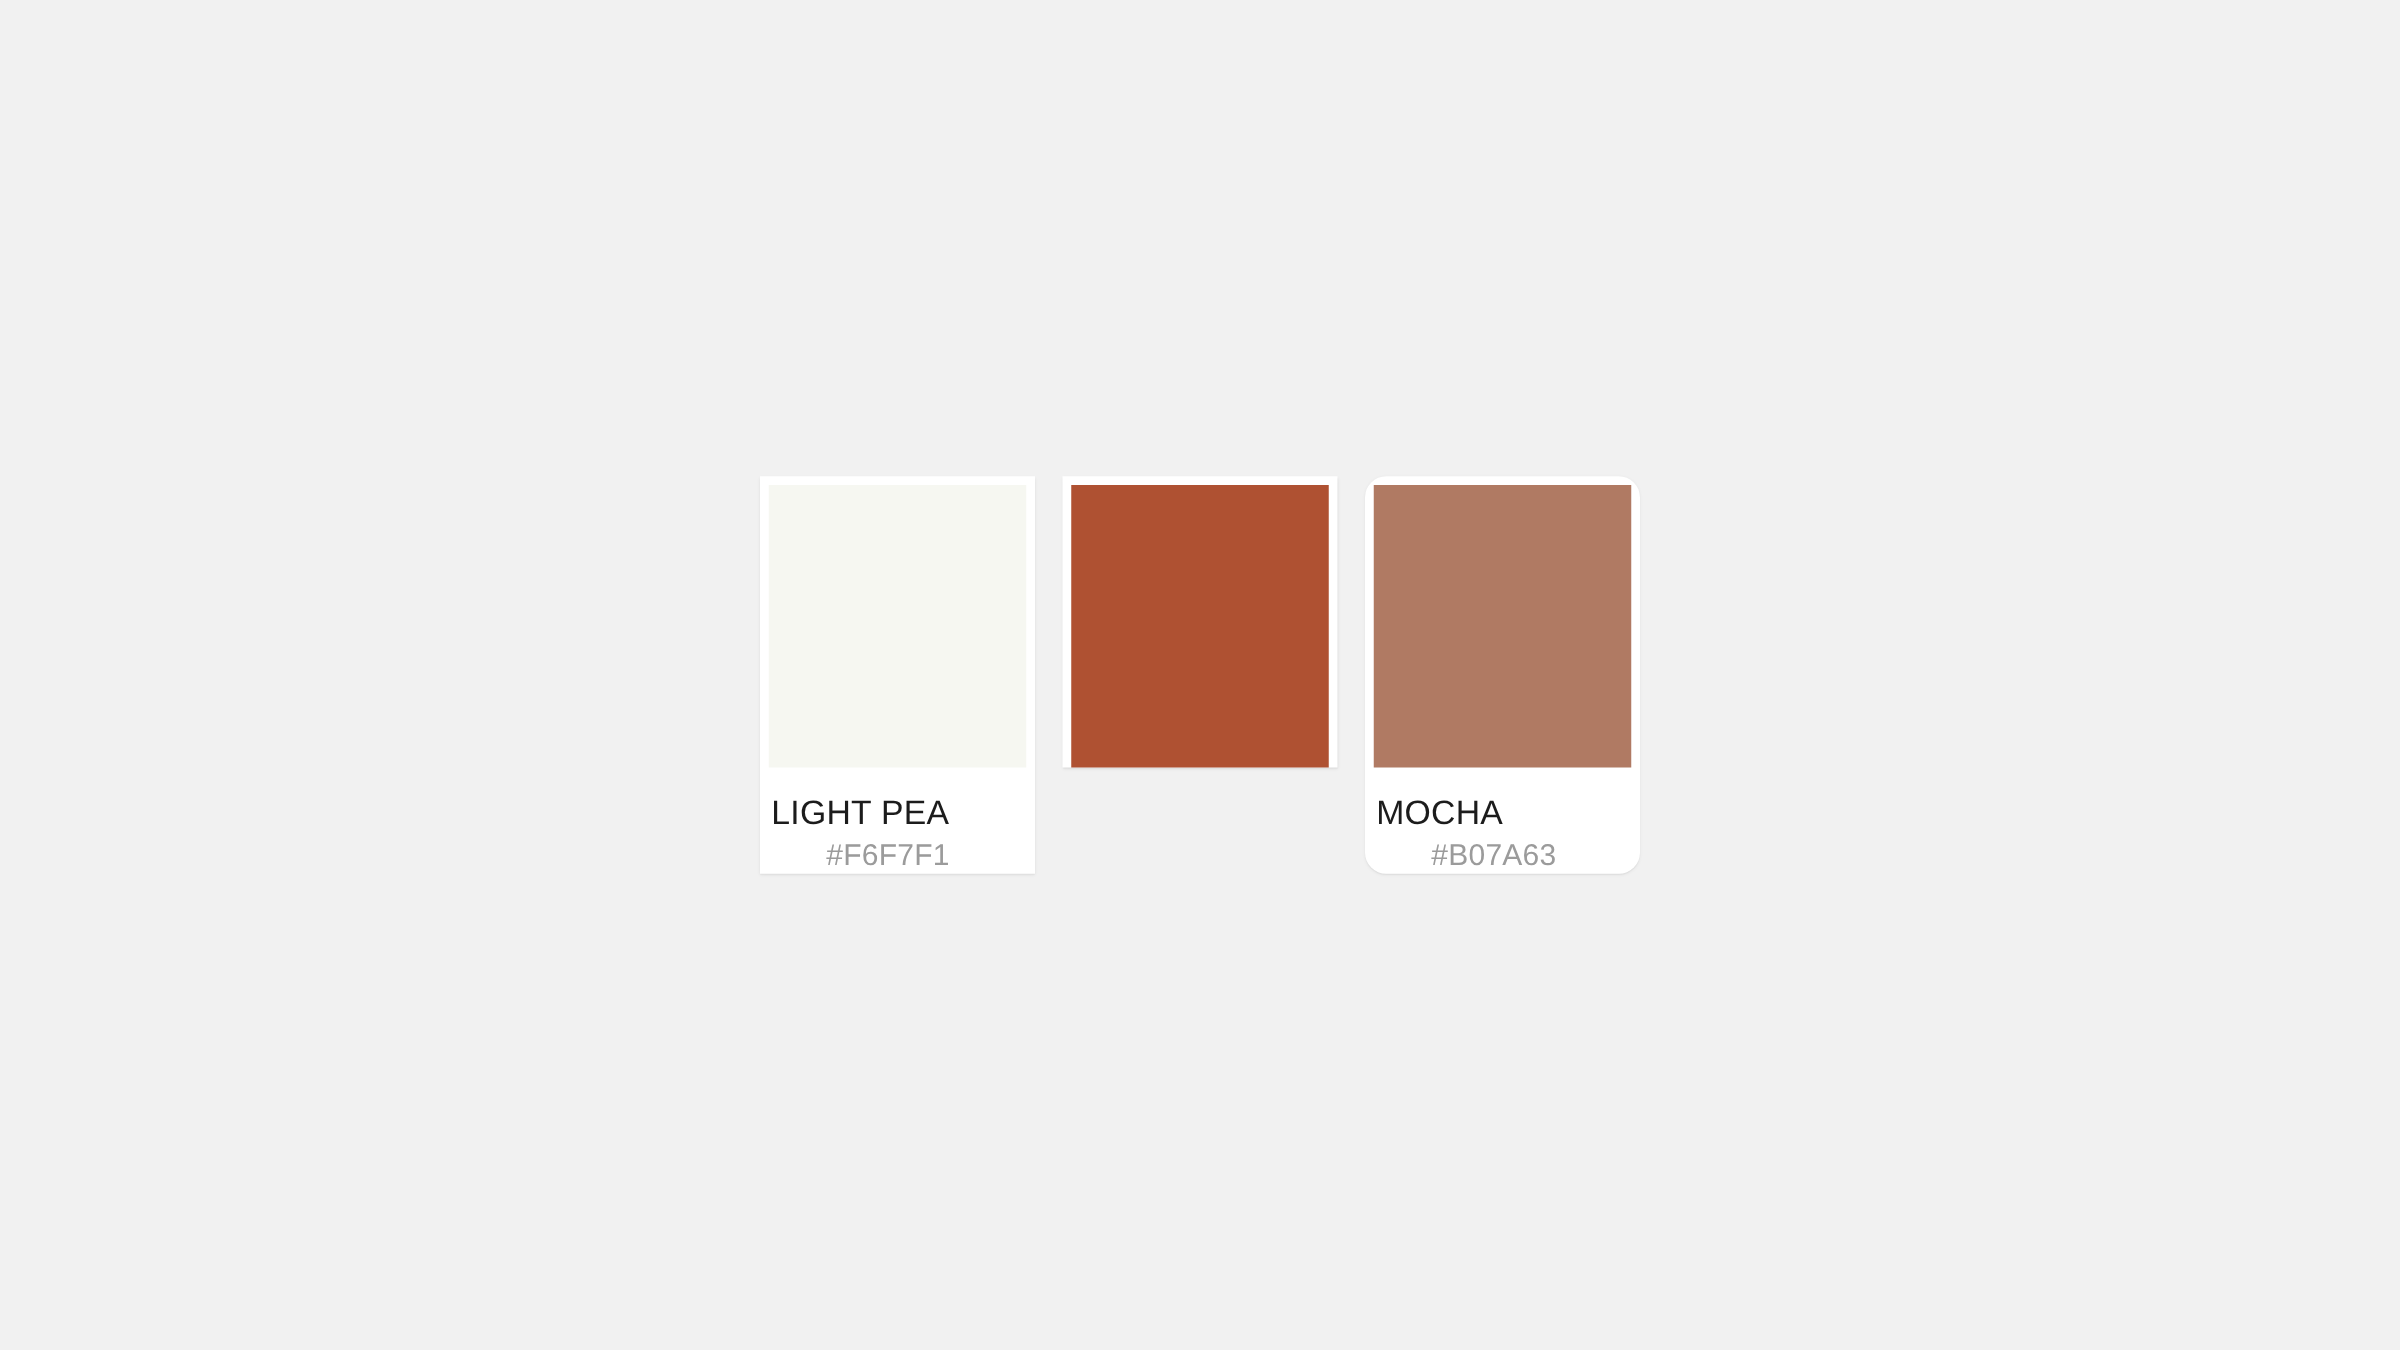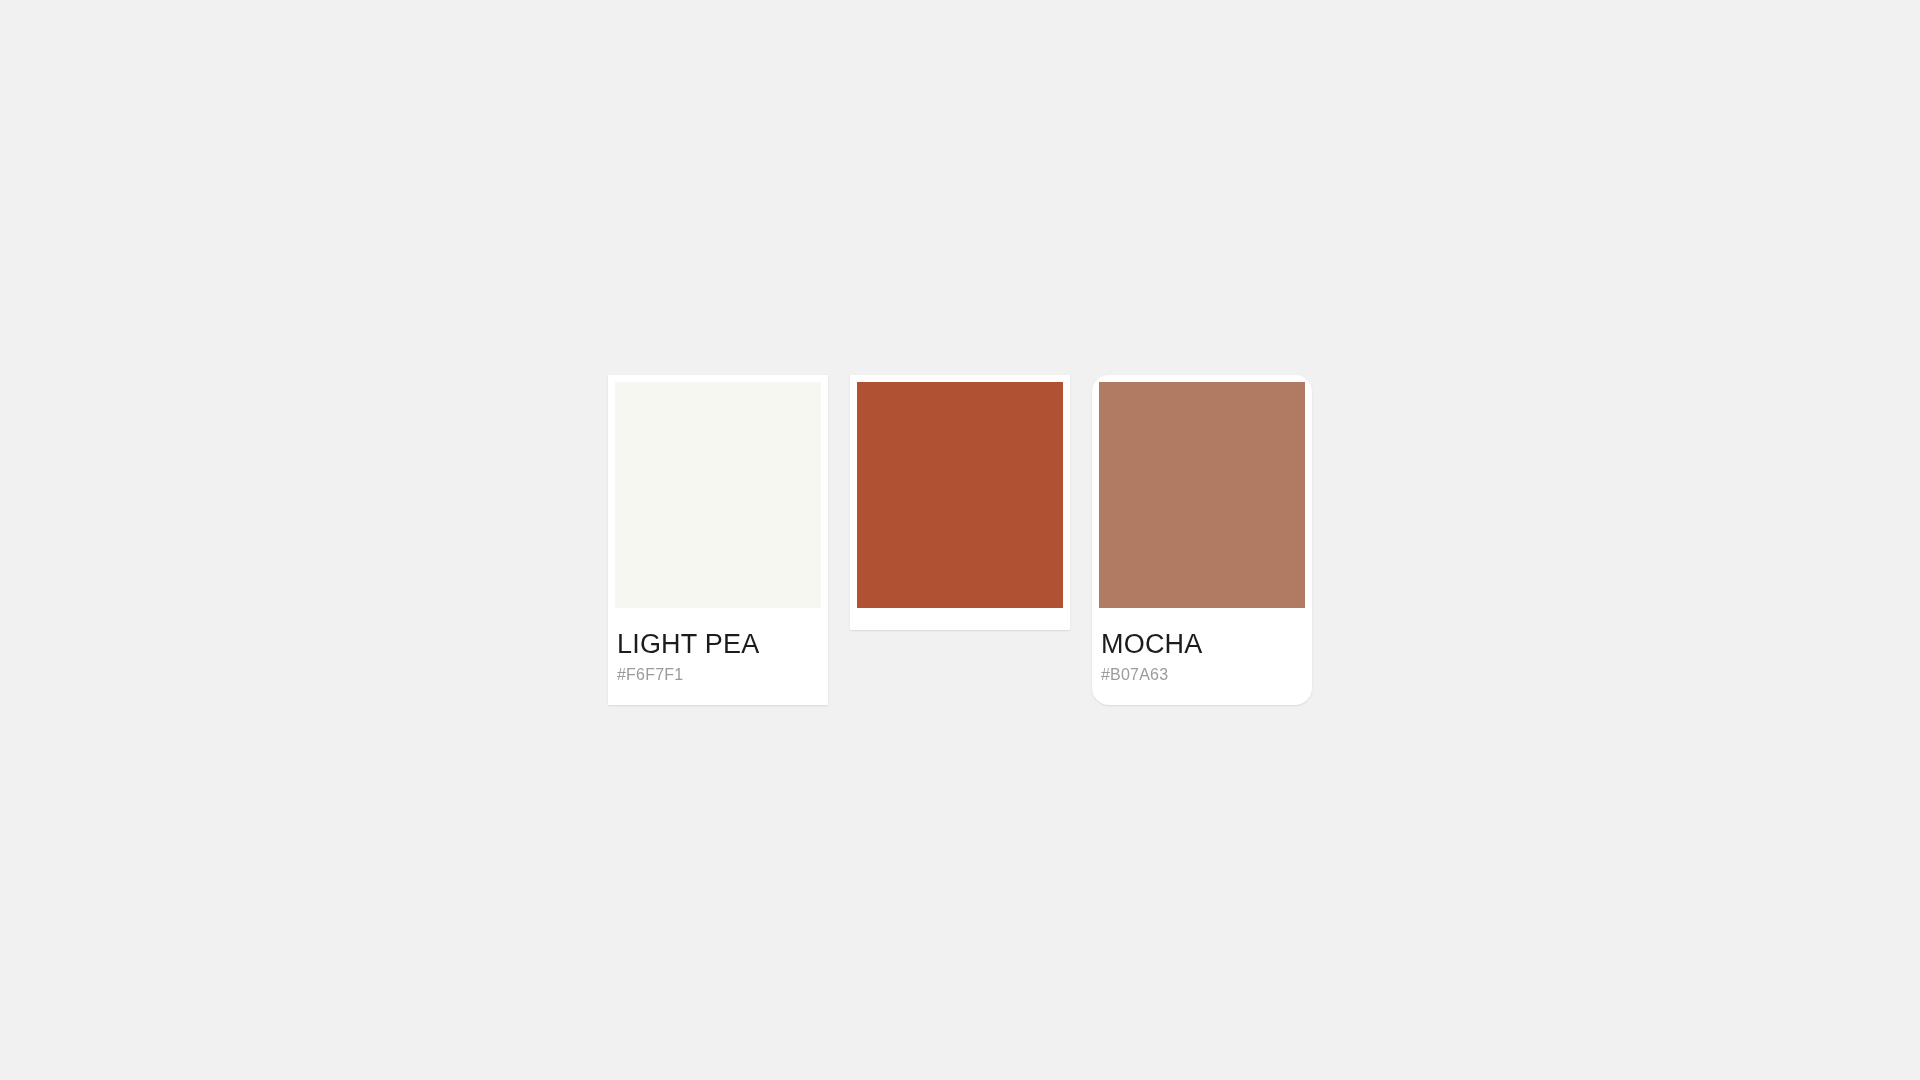--- a/index.html
+++ b/index.html
@@ -34,21 +34,20 @@
   }
 
   .swatch-card {
     width: 220px;
     background: #ffffff;
     box-shadow: 0 1px 3px rgba(0, 0, 0, 0.06),
                 0 1px 1px rgba(0, 0, 0, 0.04);
     display: flex;
     flex-direction: column;
     padding-top: 7px;
-    padding-bottom: 22px;
     box-sizing: border-box;
   }
 
   .swatch-chip {
     width: 100%;
     height: 226px;
     display: block;
   }
 
   .swatch-card.inset-chip .swatch-chip {
@@ -64,27 +63,28 @@
   .swatch-name {
     font-size: 27px;
     font-weight: 400;
     letter-spacing: 0.2px;
     color: #1c1c1c;
     line-height: 1.05;
     white-space: nowrap;
   }
 
   .swatch-hex {
-    font-size: 16px;
+    font-size: 24px;
     font-weight: 400;
     letter-spacing: 0.2px;
     color: #9b9b9b;
     line-height: 1.1;
     margin-top: 8px;
     white-space: nowrap;
+    margin-left: 44px;
   }
 </style>
 </head>
 <body style="background: rgb(241, 241, 241);">
 
 <div id="palette-stage">
   <div id="swatch-row">
 
     <div class="swatch-card inset-chip" style="background: rgb(255, 255, 255);">
       <div class="swatch-chip" style="background: rgb(246, 247, 241);"></div>

